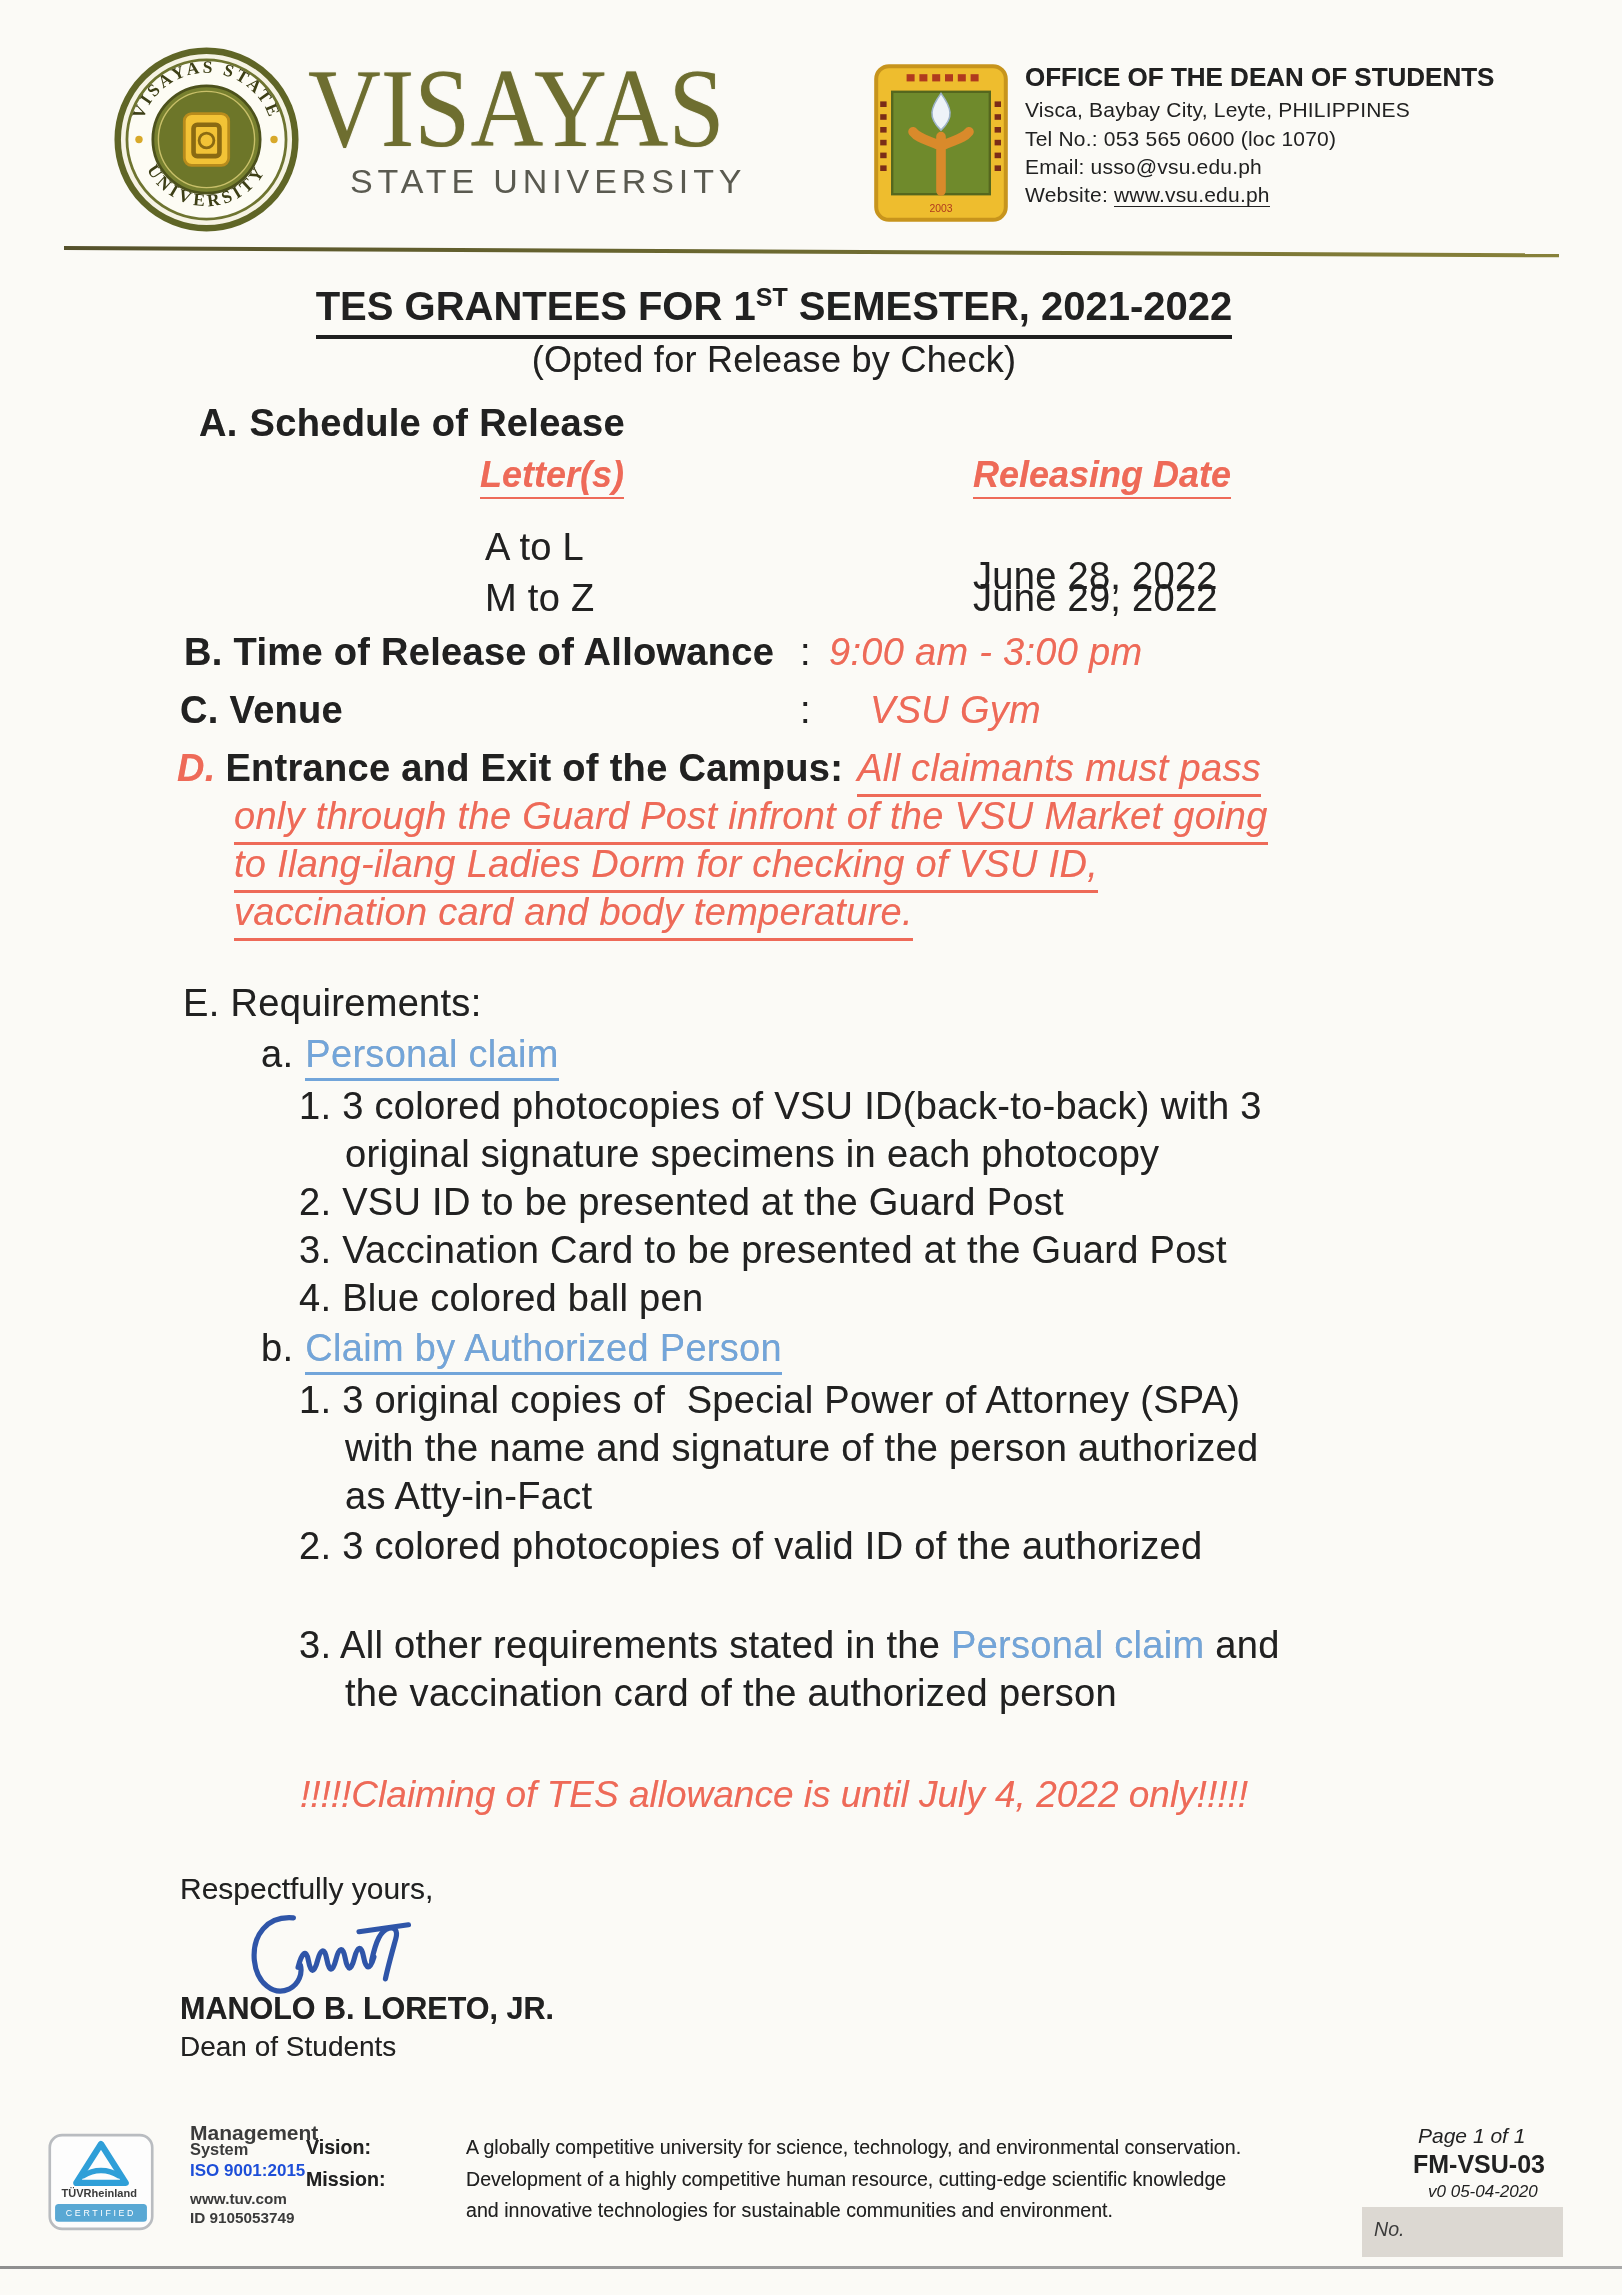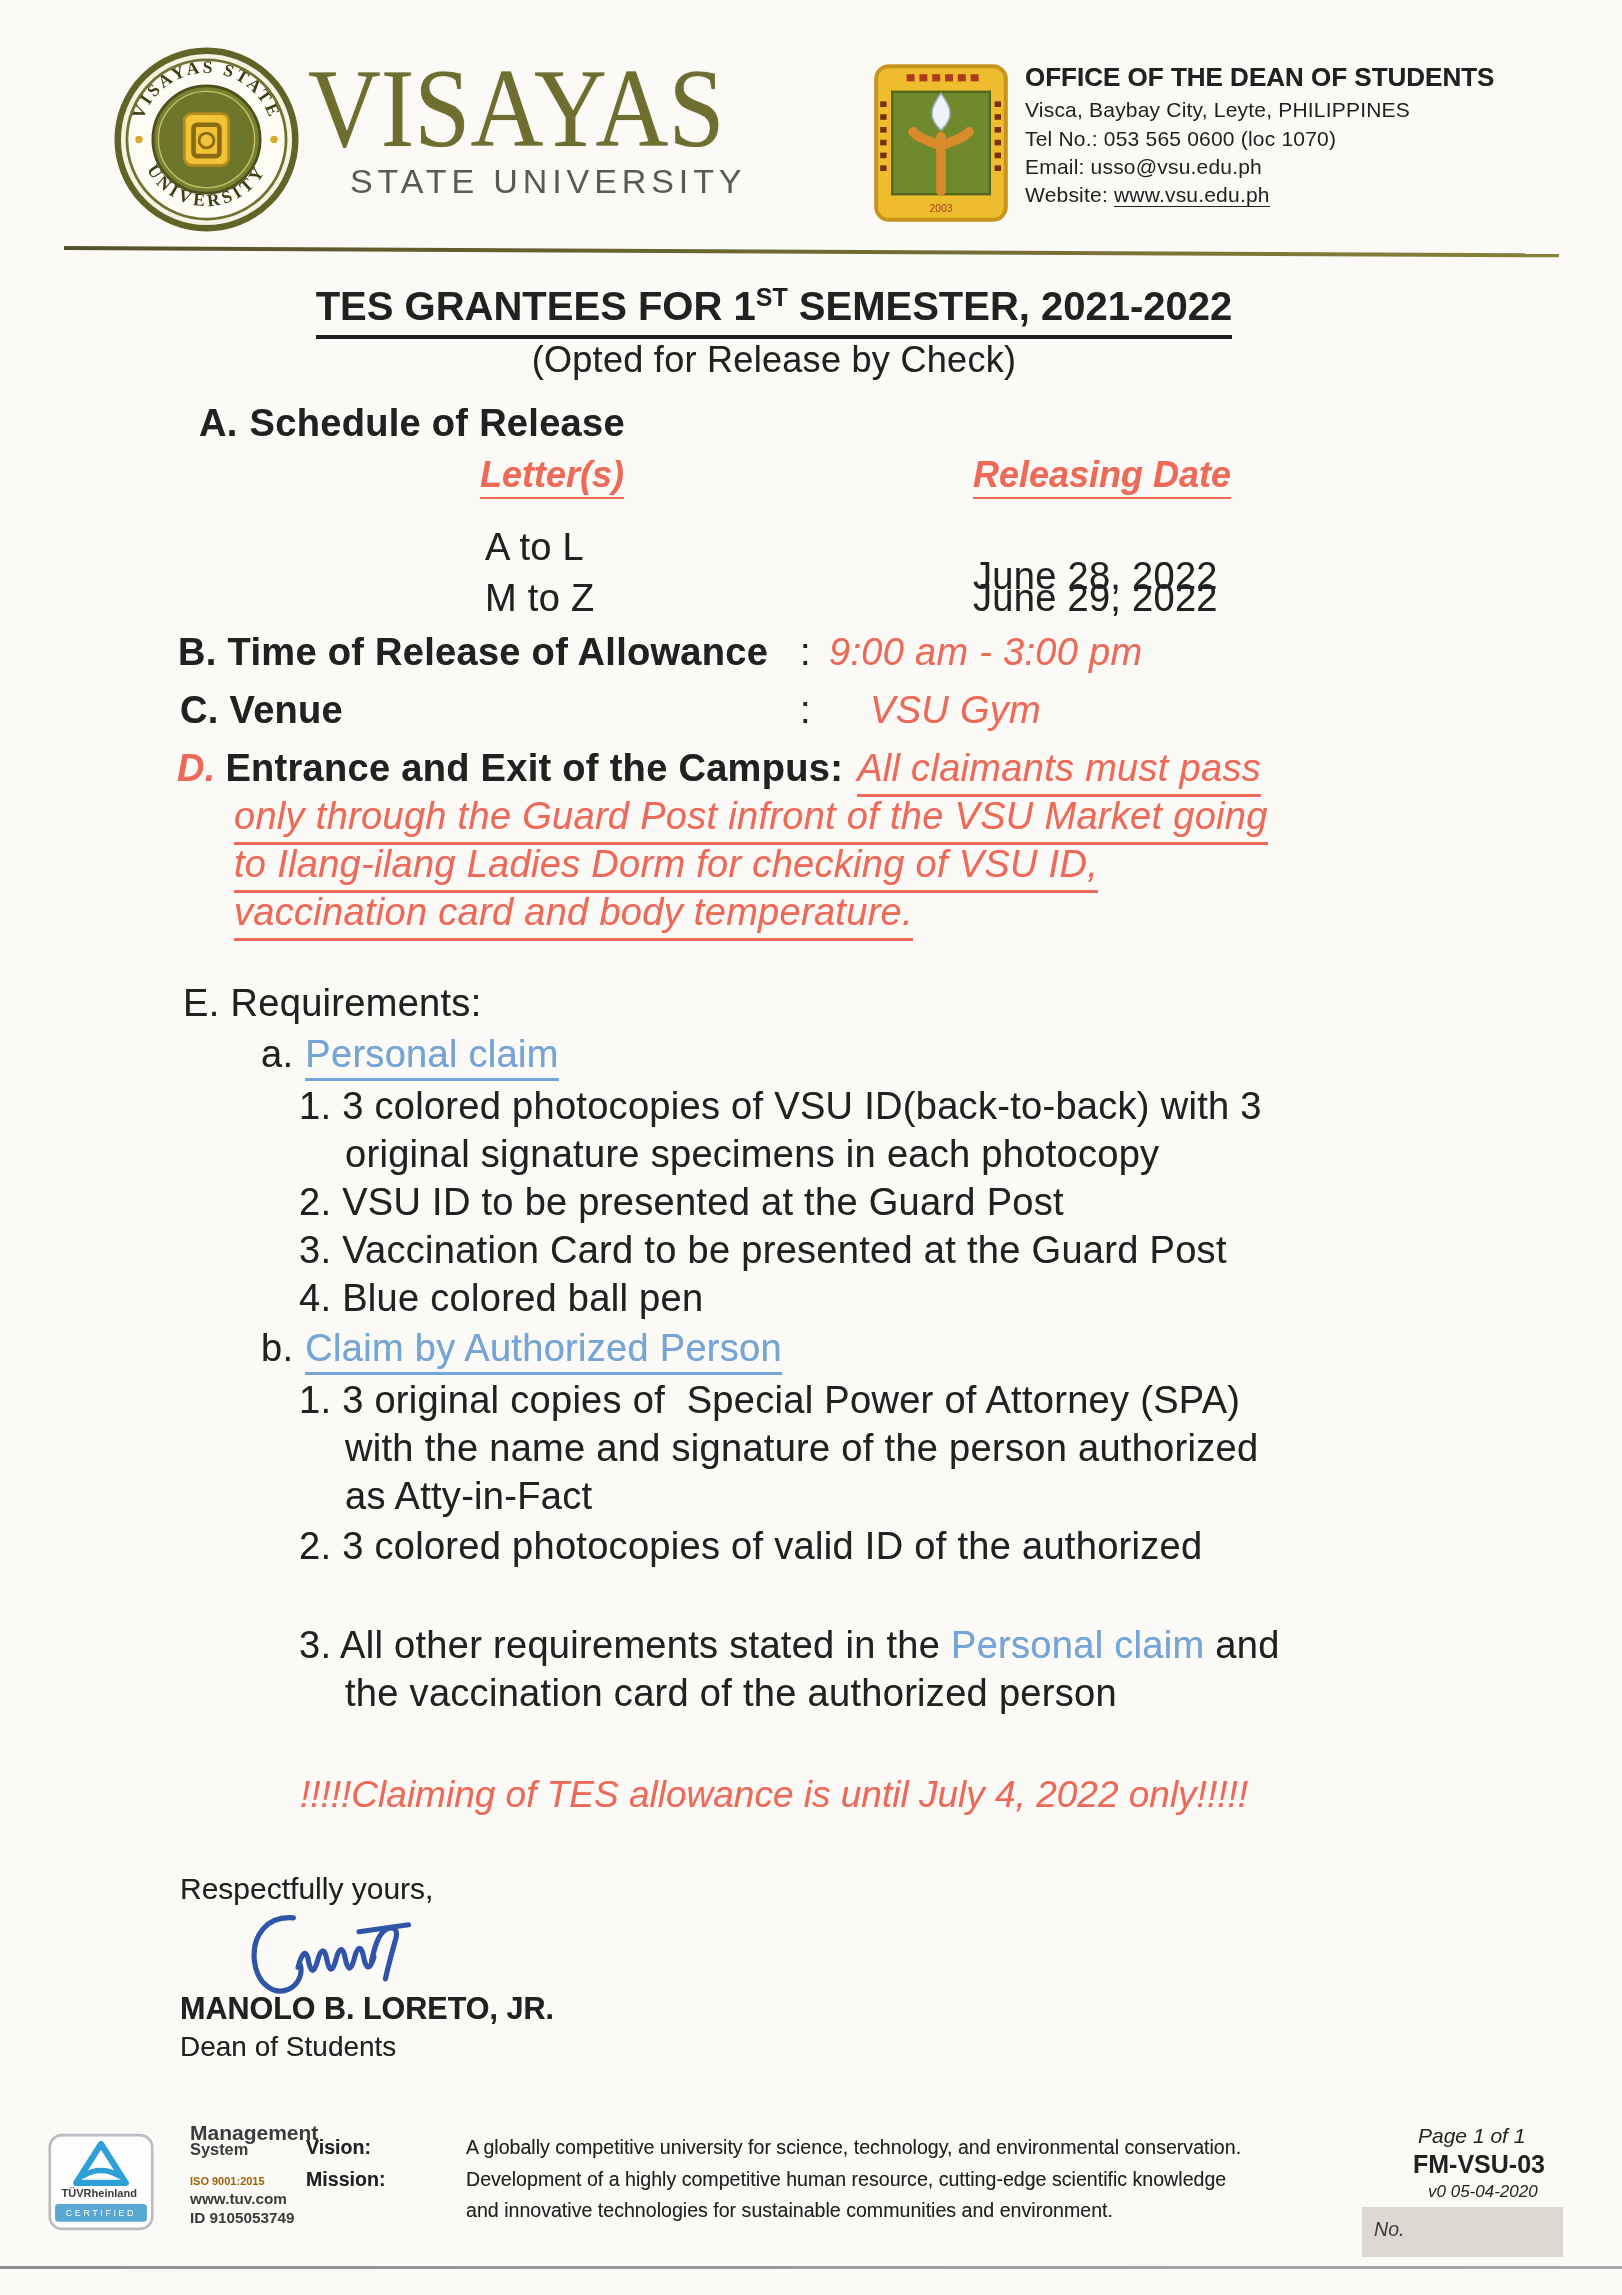--- a/index.html
+++ b/index.html
@@ -104,21 +104,21 @@
   <div class="abs body-txt" style="left:199px;top:404px;"><span class="b">A.</span><span class="b" style="margin-left:12px;">Schedule of Release</span></div>
 
   <div class="abs red red-txt i ul-redhead" style="left:480px;top:457px;font-size:36px;font-weight:600;">Letter(s)</div>
   <div class="abs red red-txt i ul-redhead" style="left:973px;top:457px;font-size:36px;font-weight:600;">Releasing Date</div>
 
   <div class="abs body-txt" style="left:485px;top:528px;">A to L</div>
   <div class="abs body-txt" style="left:973px;top:528px;margin-top:29px;">June 28, 2022</div>
   <div class="abs body-txt" style="left:485px;top:579px;">M to Z</div>
   <div class="abs body-txt" style="left:973px;top:579px;">June 29, 2022</div>
 
-  <div class="abs body-txt" style="left:178px;top:633px;"><span class="b">B.</span><span class="b" style="margin-left:11px;">Time of Release of Allowance</span></div>
+  <div class="abs body-txt" style="left:184px;top:633px;"><span class="b">B.</span><span class="b" style="margin-left:11px;">Time of Release of Allowance</span></div>
   <div class="abs body-txt" style="left:800px;top:633px;">:</div>
   <div class="abs body-txt red red-txt" style="left:829px;top:633px;">9:00 am - 3:00 pm</div>
 
   <div class="abs body-txt" style="left:180px;top:691px;"><span class="b">C.</span><span class="b" style="margin-left:11px;">Venue</span></div>
   <div class="abs body-txt" style="left:800px;top:691px;">:</div>
   <div class="abs body-txt red red-txt" style="left:870px;top:691px;">VSU Gym</div>
 
   <div class="abs body-txt red red-txt" style="left:234px;top:797px;"><span class="ul-red">only through the Guard Post infront of the VSU Market going</span></div>
   <div class="abs body-txt" style="left:177px;top:749px;"><span class="b red red-txt">D.</span><span class="b" style="margin-left:9.8px;">Entrance and Exit of the Campus</span><span class="b">:</span><span class="red red-txt ul-red" style="margin-left:14px;">All claimants must pass</span></div>
   <div class="abs body-txt red red-txt" style="left:234px;top:845px;"><span class="ul-red">to Ilang-ilang Ladies Dorm for checking of VSU ID,</span></div>
@@ -167,21 +167,21 @@
       <path d="M 60,12 L 88,56 L 32,56 Z" fill="none" stroke="#2f9fd8" stroke-width="7" stroke-linejoin="round"></path>
       <path d="M 40,48 C 52,40 68,40 80,48" fill="none" stroke="#2f9fd8" stroke-width="6" stroke-linecap="round"></path>
       <text x="58" y="72" text-anchor="middle" font-family="Liberation Sans,sans-serif" font-weight="bold" font-size="12.5" fill="#3a3a3a">TÜVRheinland</text>
       <rect x="8" y="80" width="104" height="20" rx="4" fill="#59a8d4"></rect>
       <text x="60" y="94" text-anchor="middle" font-family="Liberation Sans,sans-serif" font-size="10" letter-spacing="3" fill="#ffffff">CERTIFIED</text>
     </svg>
   </div>
 
   <div class="abs b" style="left:190px;top:2122px;font-size:21px;color:#3b3b3b;">Management</div>
   <div class="abs b" style="left:190px;top:2141px;font-size:16.4px;color:#3b3b3b;">System</div>
-  <div class="abs b" style="left:190px;top:2162px;font-size:11px;color:#a16207;margin-top:14px;">ISO 9001:2015</div>
+  <div class="abs b" style="left:190px;top:2162px;font-size:17px;color:#1d4ed8;">ISO 9001:2015</div>
   <div class="abs b" style="left:190px;top:2191px;font-size:15.3px;color:#3b3b3b;">www.tuv.com</div>
   <div class="abs b" style="left:190px;top:2210px;font-size:15.3px;color:#3b3b3b;">ID 9105053749</div>
 
   <div class="abs b foot-txt" style="left:306px;top:2138px;">Vision:</div>
   <div class="abs foot-txt" style="left:466px;top:2138px;">A globally competitive university for science, technology, and environmental conservation.</div>
   <div class="abs b foot-txt" style="left:306px;top:2170px;">Mission:</div>
   <div class="abs foot-txt" style="left:466px;top:2170px;">Development of a highly competitive human resource, cutting-edge scientific knowledge</div>
   <div class="abs foot-txt" style="left:466px;top:2201px;">and innovative technologies for sustainable communities and environment.</div>
 
   <div class="abs i" style="left:1418px;top:2125px;font-size:21px;">Page 1 of 1</div>

